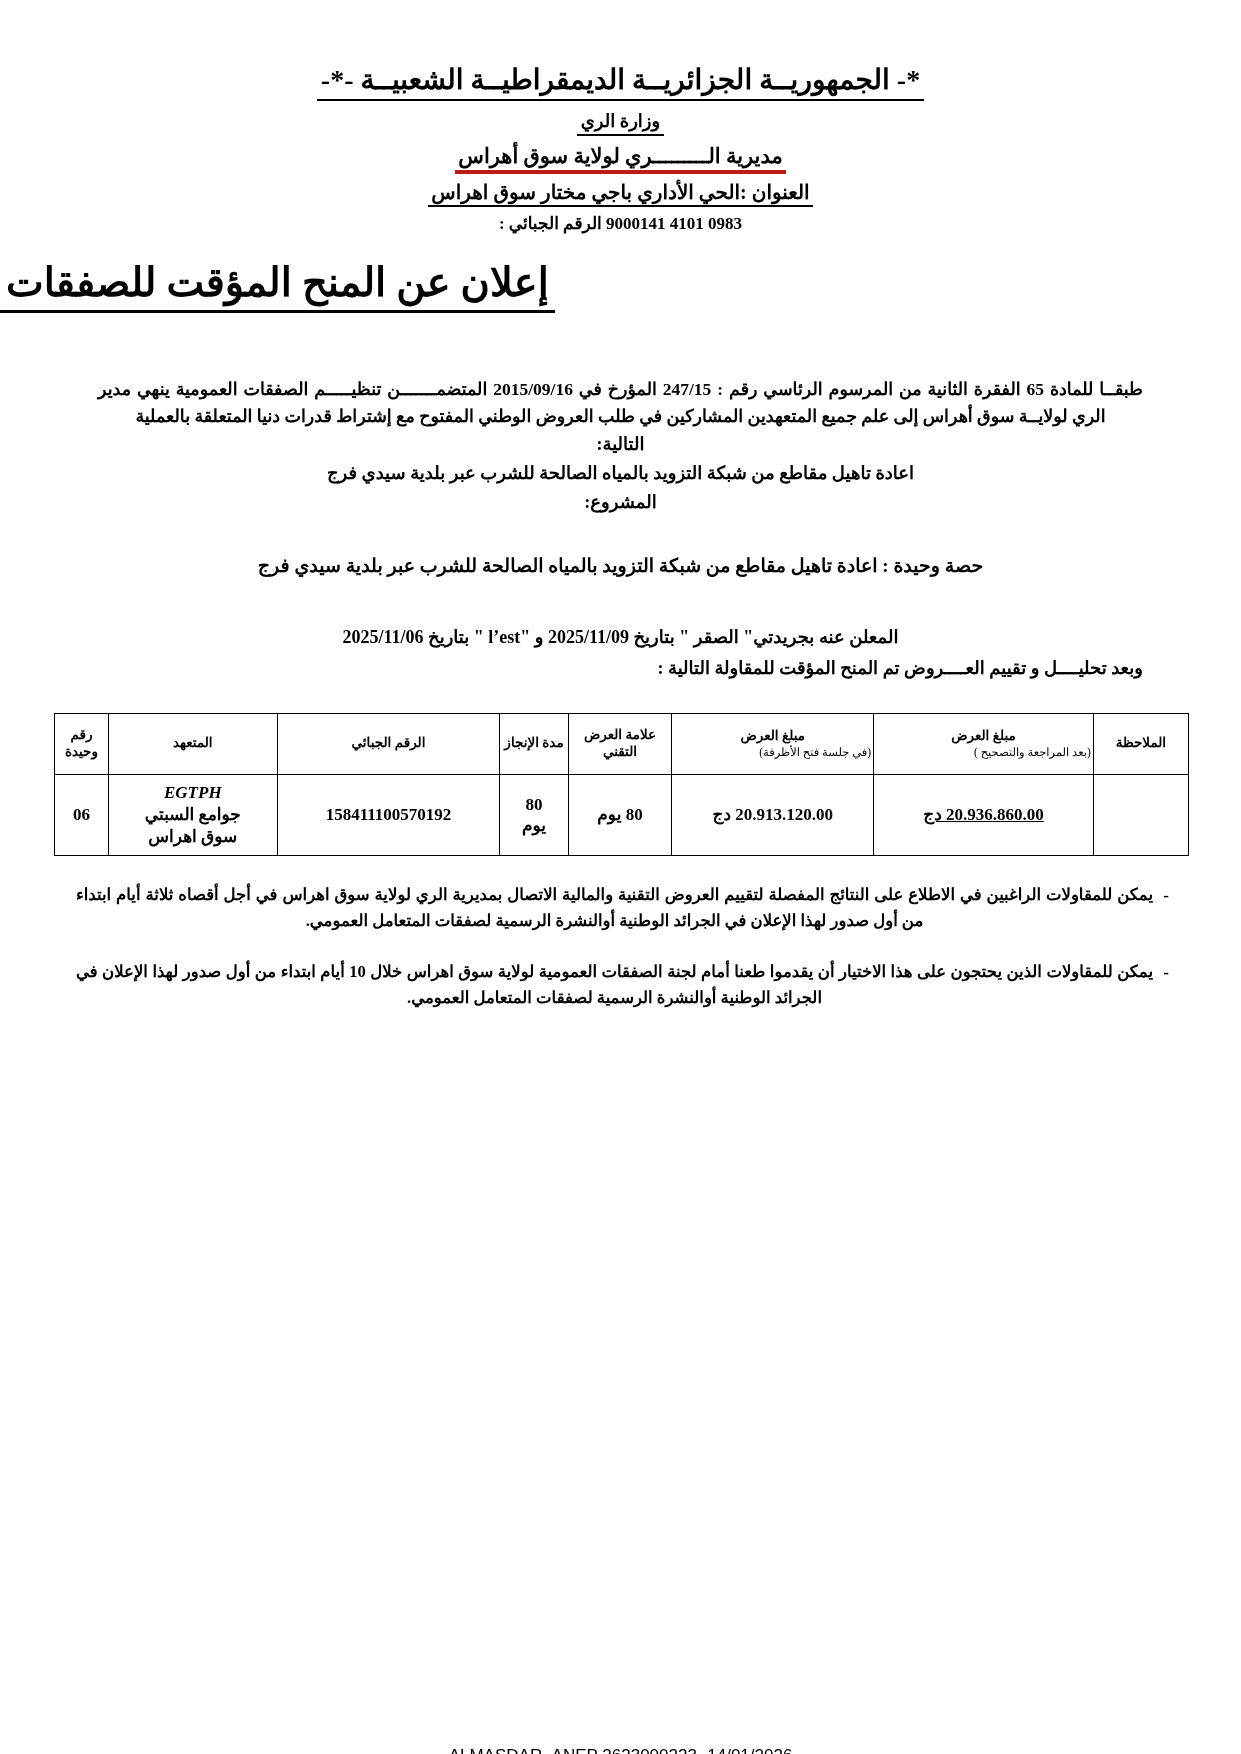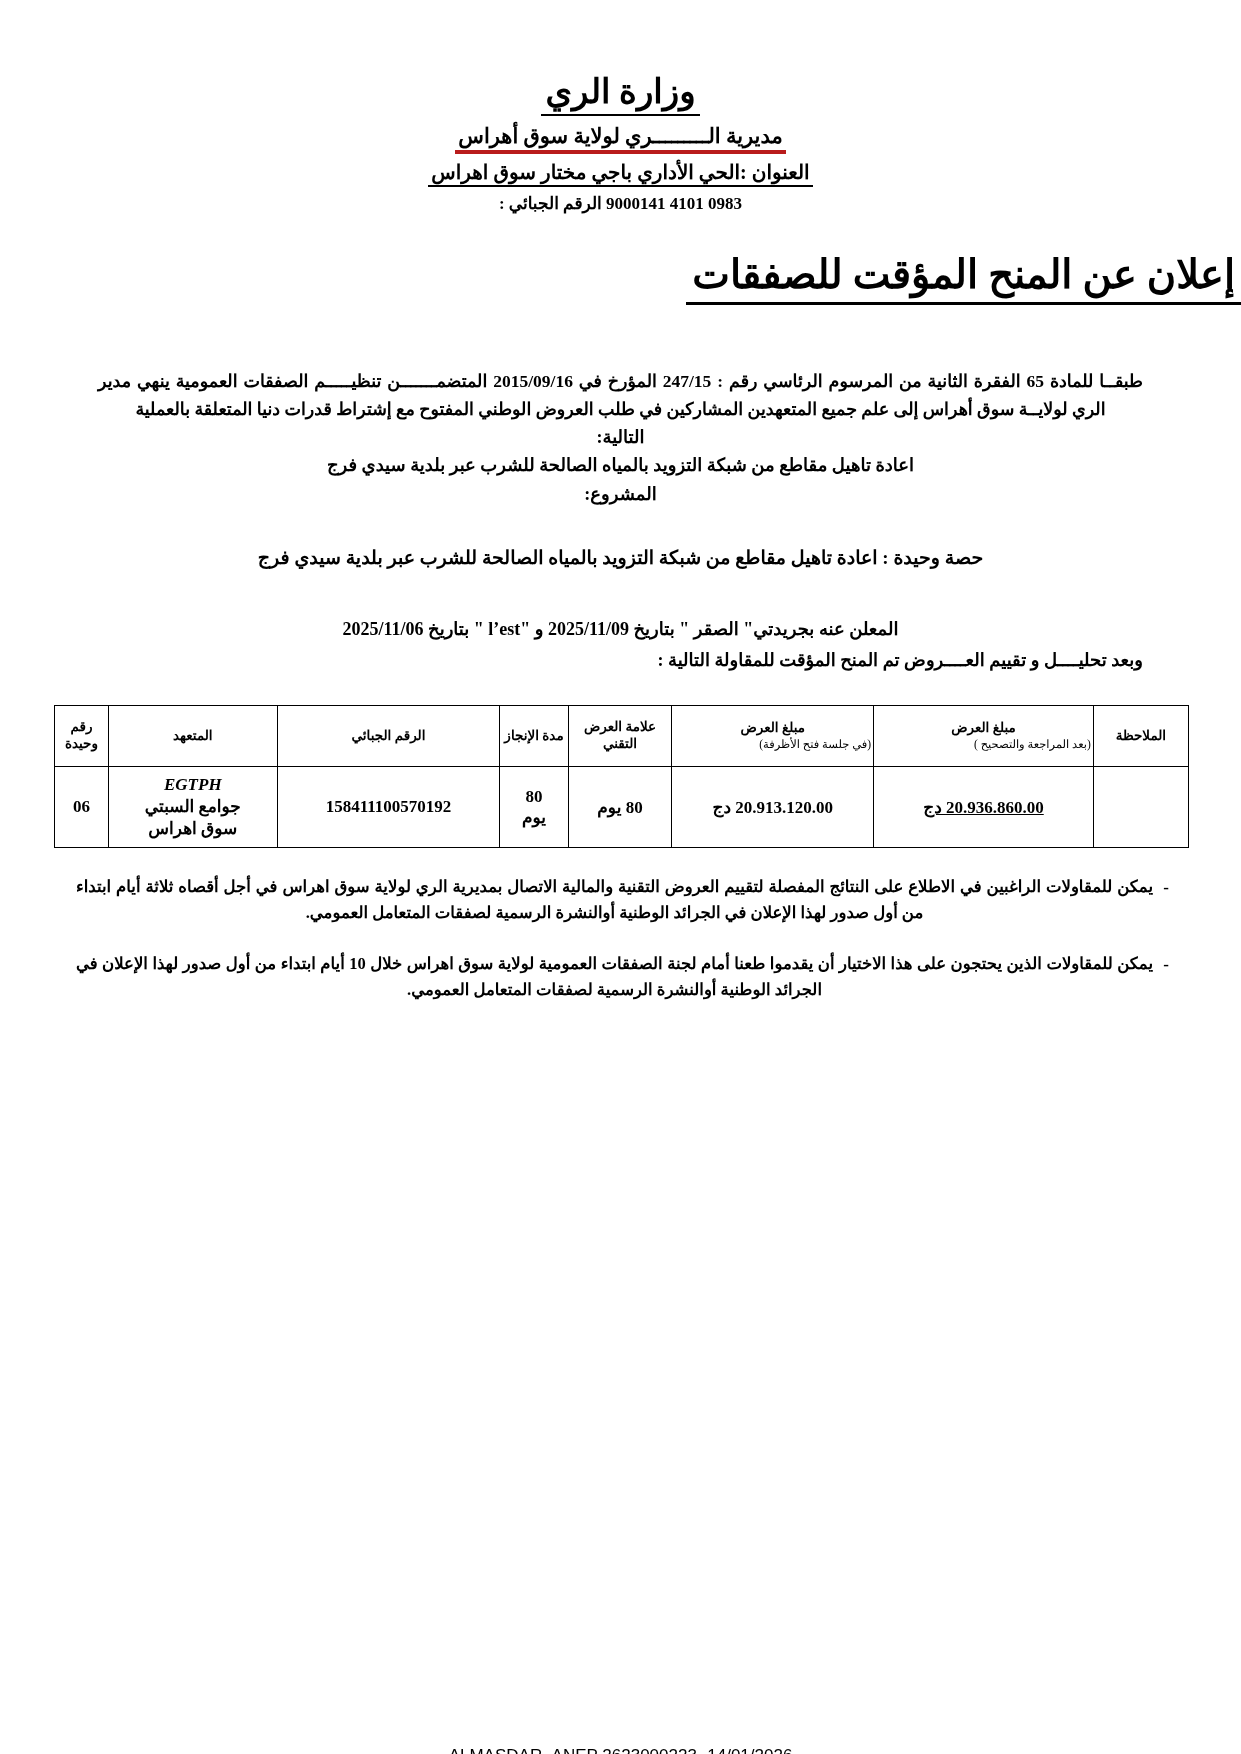--- a/index.html
+++ b/index.html
@@ -31,21 +31,21 @@
   .hdr-republic {
     font-size: 28px;
     font-weight: bold;
     letter-spacing: 0px;
     display: inline-block;
     border-bottom: 2px solid #000;
     padding: 0 4px 2px 4px;
     line-height: 1.25;
   }
   .hdr-ministry {
-    font-size: 34px;
+    font-size: 18px;
     font-weight: bold;
     display: inline-block;
     border-bottom: 2px solid #000;
     padding: 0 4px 1px 4px;
     margin-top: 10px;
     line-height: 1.2;
   }
   .hdr-direction {
     font-size: 21px;
     font-weight: bold;
@@ -67,22 +67,22 @@
   .hdr-taxline {
     font-size: 17px;
     font-weight: bold;
     margin-top: 7px;
     line-height: 1.2;
   }
   .hdr-taxline .num { font-family: "Liberation Serif", serif; }
 
   
   .main-title-wrap {
-    text-align: right;
-    margin-top: 38px;
+    text-align: left;
+    margin-top: 26px;
   }
   .main-title {
     display: inline-block;
     font-size: 40px;
     font-weight: bold;
     border-bottom: 3px solid #000;
     padding: 0 6px 4px 6px;
     line-height: 1.15;
   }
 
@@ -234,20 +234,23 @@
     font-size: 17px;
     font-family: "Liberation Sans", sans-serif;
   }
 </style>
 </head>
 <body>
 
 <div class="page">
 
   <div class="header">
+    <div>
+      <span class="hdr-republic">*- الجمهوريــة الجزائريــة الديمقراطيــة الشعبيــة -*-</span>
+    </div>
     <div>
       <span class="hdr-ministry">وزارة الري</span>
     </div>
     <div>
       <span class="hdr-direction">مديرية الـــــــــري لولاية سوق أهراس</span>
     </div>
     <div>
       <span class="hdr-address">العنوان :الحي الأداري باجي مختار سوق اهراس</span>
     </div>
     <div class="hdr-taxline">

